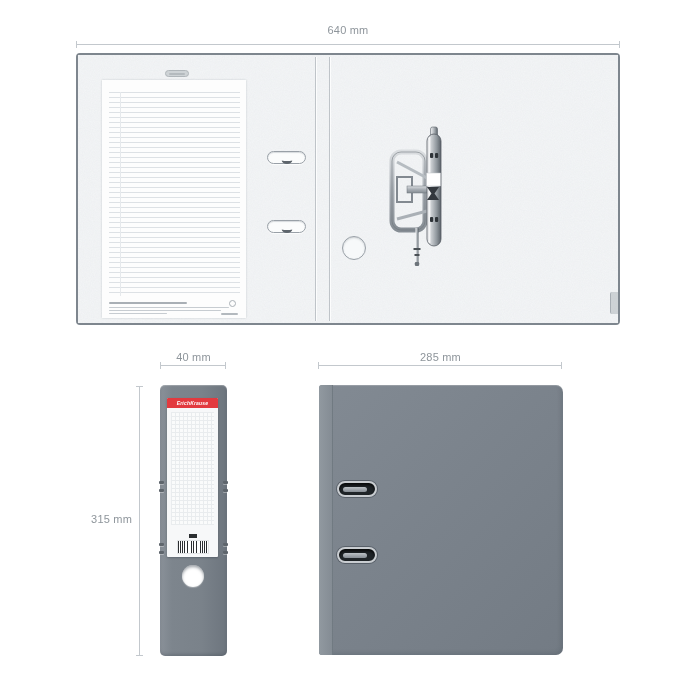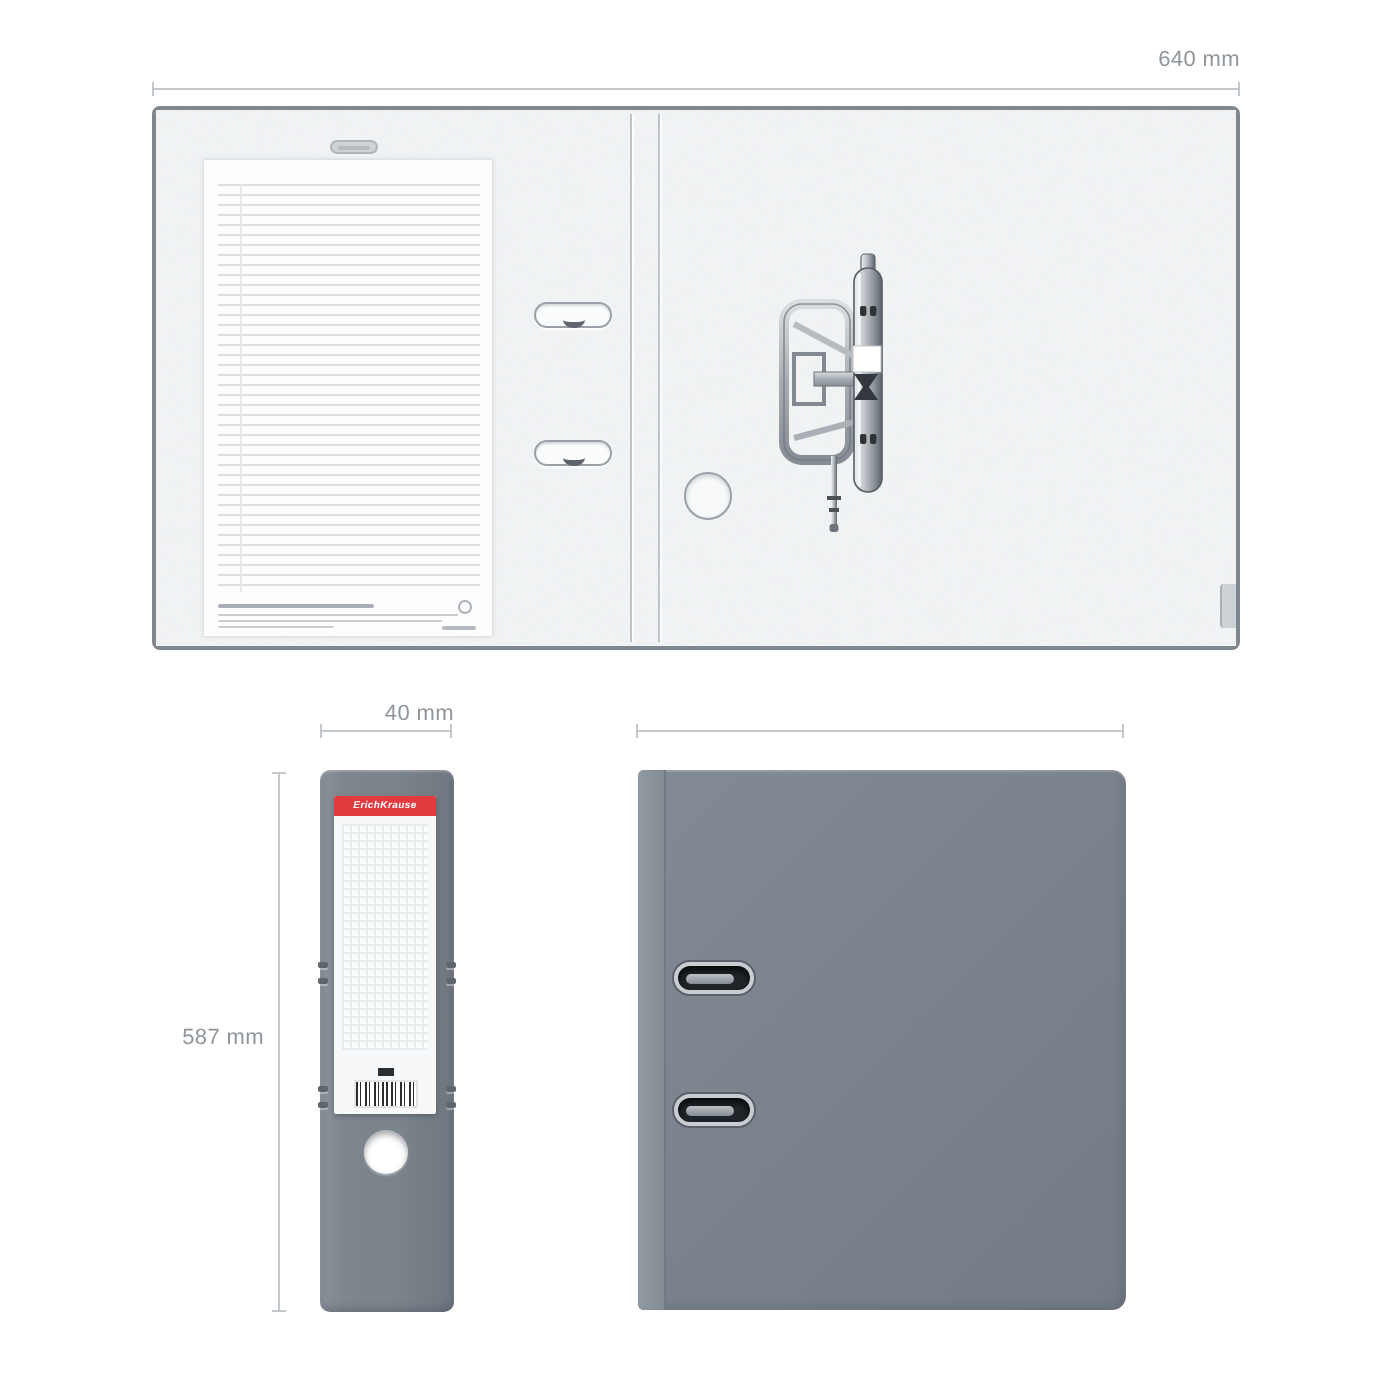--- a/index.html
+++ b/index.html
@@ -3,21 +3,21 @@
 <meta charset="utf-8">
 <style>
   html,body{margin:0;padding:0;background:#ffffff;}
   #canvas{
     position:relative;width:700px;height:700px;background:#ffffff;
     font-family:"Liberation Sans",sans-serif;overflow:hidden;
   }
   
   .dim-label{
     position:absolute;font-size:11px;color:#8e959b;letter-spacing:.2px;
-    text-align:right;white-space:nowrap;
+    text-align:center;white-space:nowrap;
   }
   .dim-h{position:absolute;height:1px;background:#c3c8cd;}
   .dim-h::before,.dim-h::after{
     content:"";position:absolute;top:-3px;width:1px;height:7px;background:#c3c8cd;
   }
   .dim-h::before{left:0}.dim-h::after{right:0}
   .dim-v{position:absolute;width:1px;background:#c3c8cd;}
   .dim-v::before,.dim-v::after{
     content:"";position:absolute;left:-3px;width:7px;height:1px;background:#c3c8cd;
   }
@@ -225,21 +225,21 @@
       <rect x="28.5" y="110" width="3" height="36" fill="url(#mgH)"></rect>
       <rect x="26.5" y="130" width="7" height="2" fill="#4a5055"></rect>
       <rect x="27.5" y="136" width="5" height="2" fill="#4a5055"></rect>
       <rect x="27.8" y="144" width="4.4" height="4" rx="1.2" fill="#6d747b"></rect>
     </svg>
   </div>
 
   <div class="dim-label" style="left:160px;top:351px;width:67px;">40 mm</div>
   <div class="dim-h" style="left:160px;top:365px;width:66px;"></div>
 
-  <div class="dim-label" style="left:70px;top:513px;width:62px;text-align:right;">587 mm</div>
+  <div class="dim-label" style="left:70px;top:513px;width:62px;text-align:right;">315 mm</div>
   <div class="dim-v" style="left:139px;top:386px;height:270px;"></div>
 
   <div class="spine-view">
     <div class="rivet" style="left:-1px;top:96px;"></div>
     <div class="rivet" style="left:-1px;top:104px;"></div>
     <div class="rivet" style="left:-1px;top:158px;"></div>
     <div class="rivet" style="left:-1px;top:166px;"></div>
     <div class="rivet" style="right:-1px;top:96px;"></div>
     <div class="rivet" style="right:-1px;top:104px;"></div>
     <div class="rivet" style="right:-1px;top:158px;"></div>
@@ -247,20 +247,21 @@
 
     <div class="spine-label">
       <div class="red-band">ErichKrause</div>
       <div class="label-grid"></div>
       <div class="mini-box"></div>
       <div class="barcode"></div>
     </div>
     <div class="finger-hole-spine"></div>
   </div>
 
+  <div class="dim-label" style="left:318px;top:351px;width:245px;">285 mm</div>
   <div class="dim-h" style="left:318px;top:365px;width:244px;"></div>
 
   <div class="front-view">
     <div class="front-spine-strip"></div>
     <div class="rivet-slot rslot-1">
       <div class="prong"></div>
     </div>
     <div class="rivet-slot rslot-2">
       <div class="prong"></div>
     </div>

